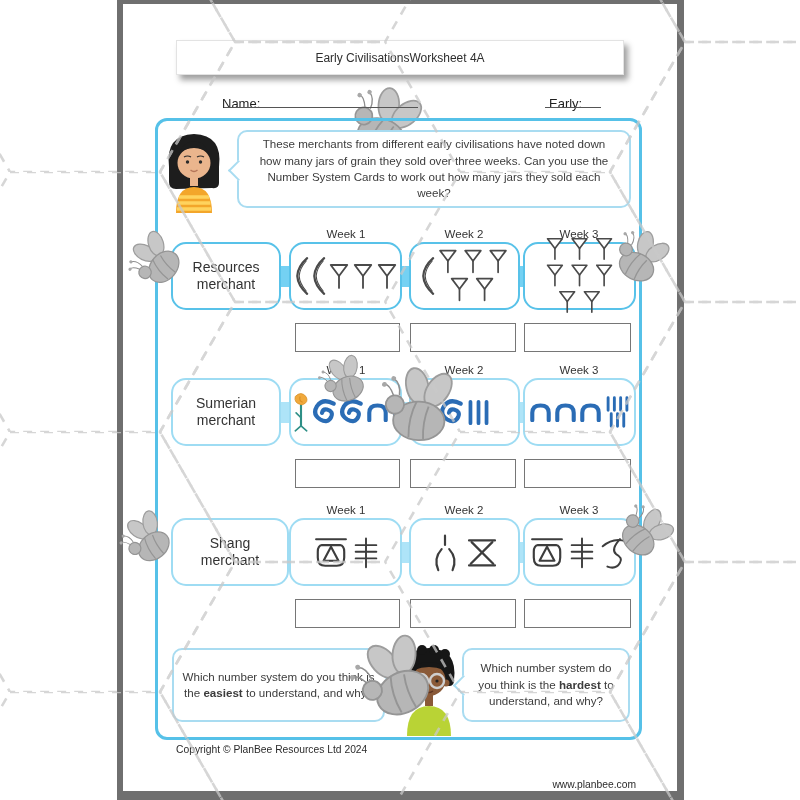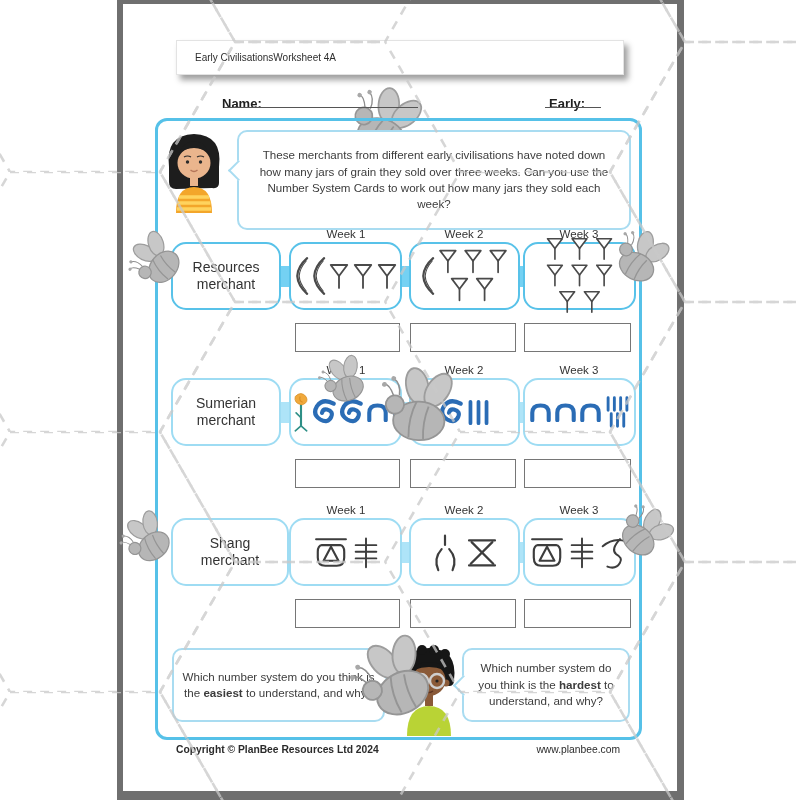--- a/index.html
+++ b/index.html
@@ -1,31 +1,31 @@
 <!DOCTYPE html>
 <html><head>
 <meta charset="utf-8">
 <style>
   html,body{margin:0;padding:0;background:#ffffff;font-family:"Liberation Sans",sans-serif;}
   .stage{position:relative;width:800px;height:800px;overflow:hidden;background:#fff;}
   .hexbg{position:absolute;left:0;top:0;z-index:6;pointer-events:none;opacity:.75;}
   .page-edge{position:absolute;background:#6f6f6f;z-index:1;}
   .titlebar{position:absolute;left:176px;top:40px;width:448px;height:35px;background:#fff;
     border:1px solid #e3e3e3;box-shadow:4px 5px 6px rgba(0,0,0,.38);display:flex;align-items:center;
-    justify-content:flex-start;padding:0 18px;box-sizing:border-box;z-index:2;font-size:10px;color:#2e2e2e;}
+    justify-content:center;padding:0 18px;box-sizing:border-box;z-index:2;font-size:12px;color:#2e2e2e;}
   .namedate{position:absolute;top:96px;left:0;width:800px;z-index:2;font-size:13px;color:#1f1f1f;}
-  .nd-label{font-weight:bold;padding-left:44px;}
+  .nd-label{font-weight:normal;padding-left:44px;}
   .wline{display:inline-block;border-bottom:1.5px solid #555;height:11px;}
   .frame{position:absolute;left:155px;top:118px;width:487px;height:622px;border:3px solid #56c1e8;
     border-radius:12px;box-sizing:border-box;z-index:2;}
   .avatar{position:absolute;z-index:2;}
   .bubble{position:absolute;background:#fff;border:2px solid #a9dcf1;border-radius:10px;z-index:2;
     display:flex;align-items:center;justify-content:center;text-align:center;color:#3c3c3c;
     box-sizing:border-box;line-height:1.42;}
-  .intro-bubble{left:237px;top:130px;width:394px;height:100px;font-size:11.6px;padding:4px 12px;}
+  .intro-bubble{left:237px;top:130px;width:394px;height:78px;font-size:11.6px;padding:4px 12px;}
   .tail{position:absolute;width:13px;height:13px;background:#fff;transform:rotate(45deg);}
   .tail-left{left:-8.5px;top:31px;border-left:2px solid #a9dcf1;border-bottom:2px solid #a9dcf1;}
   .tail-right{right:-8.5px;top:28px;border-right:2px solid #a9dcf1;border-top:2px solid #a9dcf1;}
   #merchants{position:absolute;left:155px;top:0;width:490px;z-index:2;}
   .section{position:absolute;left:0;width:490px;height:130px;text-decoration:underline;}
   .wklabel{position:absolute;top:0;transform:translateX(-50%);font-size:11.5px;color:#333;white-space:nowrap;}
   .conn{position:absolute;top:38px;height:21px;z-index:0;}
   .mbox,.wbox{position:absolute;top:14px;height:68px;background:#fff;border-radius:15px;
     box-sizing:border-box;display:flex;align-items:center;justify-content:center;z-index:1;}
   .mbox{font-size:14px;color:#333;text-align:center;line-height:1.25;}
@@ -374,22 +374,22 @@
           <path d="M36 41 H38"></path>
       </g>
       <circle cx="29" cy="41" r="1.6" fill="#222"></circle>
         <circle cx="45" cy="41" r="1.6" fill="#222"></circle>
       <path d="M33 51 Q37 54 41 51" stroke="#5d3421" stroke-width="1.5" fill="none"></path>
       <rect x="33" y="55" width="8" height="11" fill="#8a5a38"></rect>
       <path d="M15 96 Q15 66 37 66 Q59 66 59 96 Z" fill="#b9d335"></path>
     </svg>
   </div>
 
-  <div class="footer" style="left:176px;font-weight:bold;">Copyright © PlanBee Resources Ltd 2024</div>
-  <div class="footer" style="right:180px;">www.planbee.com</div>
+  <div class="footer" style="left:176px;">Copyright © PlanBee Resources Ltd 2024</div>
+  <div class="footer" style="right:164px;margin-top:35px;">www.planbee.com</div>
 
   <div class="bee bee-behind" style="left:342px;top:84px;transform:rotate(32deg);"><svg width="86" height="83">
         <use href="#g-bee"></use>
       </svg></div>
   <div class="bee" style="left:128px;top:230px;transform:rotate(-35deg);"><svg width="62" height="60">
         <use href="#g-bee"></use>
       </svg></div>
   <div class="bee" style="left:608px;top:228px;transform:rotate(40deg);"><svg width="64" height="61">
         <use href="#g-bee"></use>
       </svg></div>

